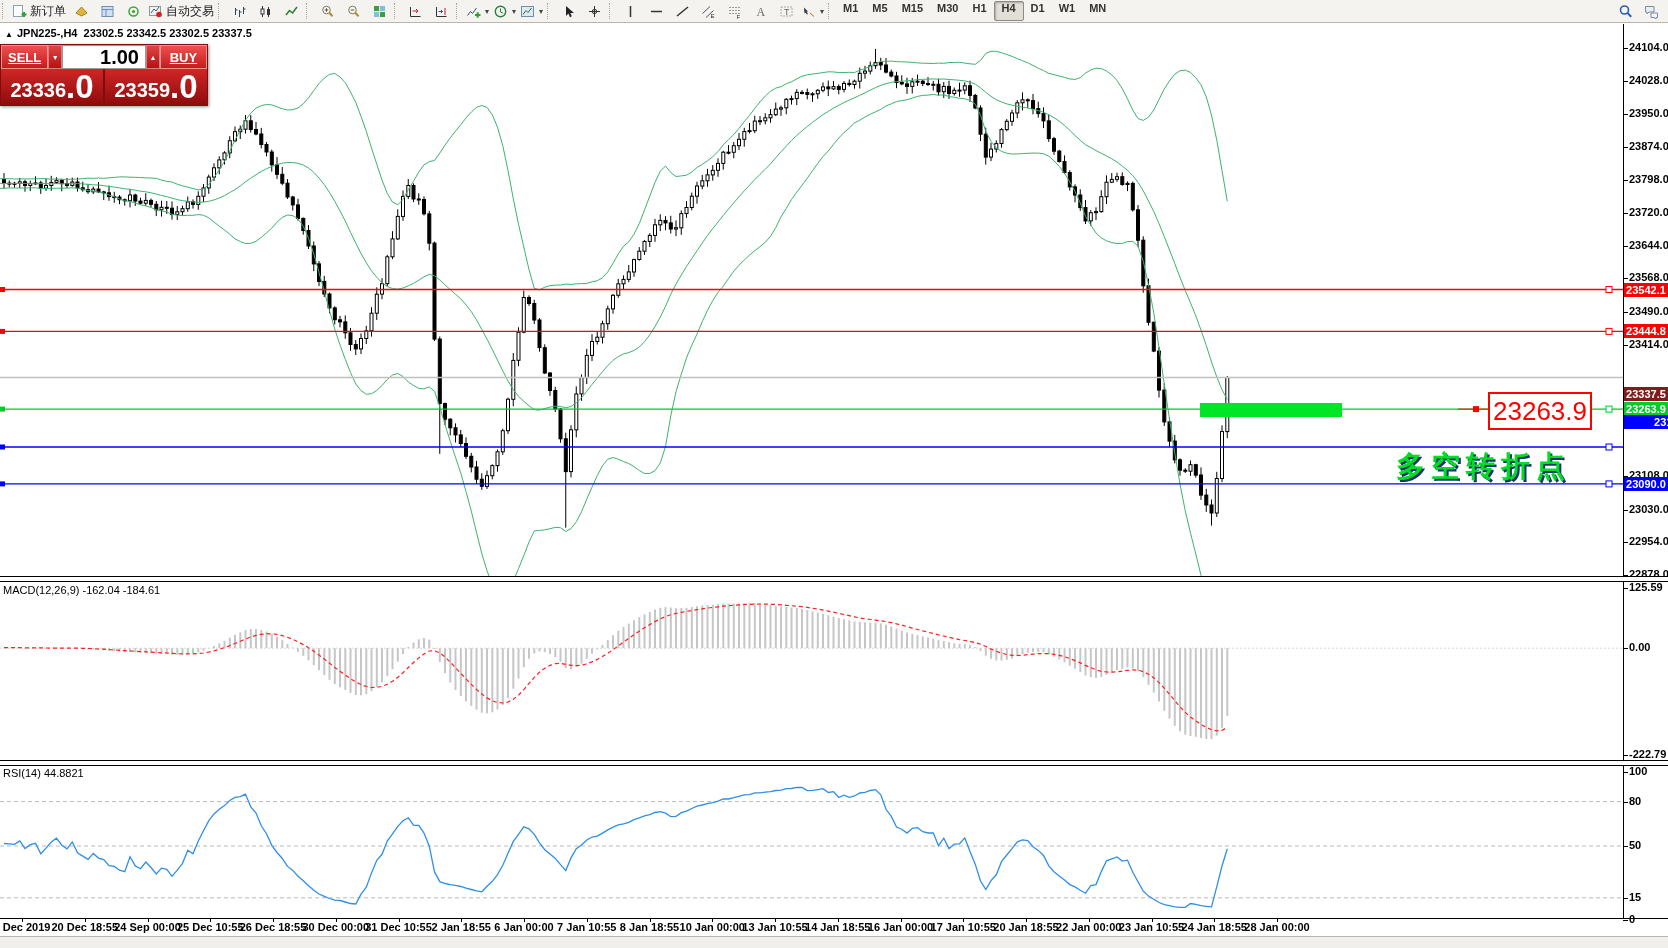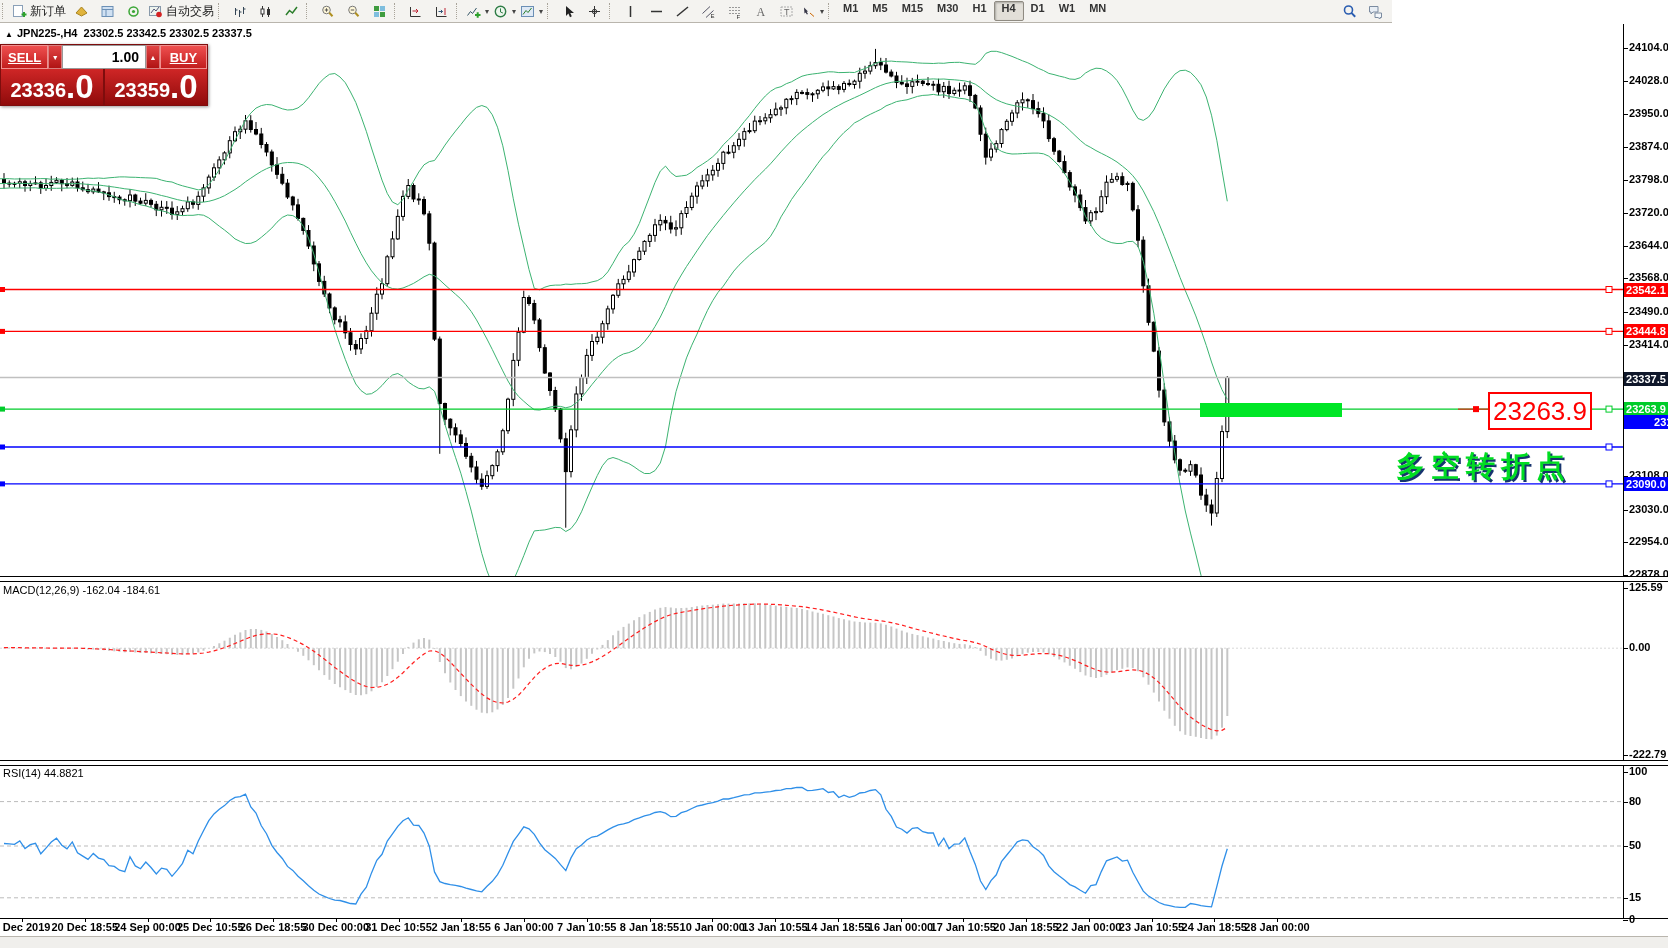--- a/index.html
+++ b/index.html
@@ -1,19 +1,19 @@
 <!DOCTYPE html>
 <html><head>
 <meta charset="utf-8">
 <style>
   html,body{margin:0;padding:0;background:#d4d0c8;font-family:"Liberation Sans","DejaVu Sans",sans-serif;}
   #screen{position:relative;width:1668px;height:948px;background:#fff;overflow:hidden;
           font-family:"Liberation Sans","DejaVu Sans",sans-serif;}
   
-  #toolbar{position:absolute;left:0;top:0;width:1392px;height:22px;background:#f4f3f0;
+  #toolbar{position:absolute;left:0;top:0;width:1668px;height:22px;background:#f4f3f0;
            border-bottom:1px solid #b9b5ad;display:flex;align-items:center;z-index:40;}
   .grip{width:4px;height:16px;border-left:1px dotted #a9a49a;margin:0 3px 0 2px;}
   .tb-btn{height:20px;min-width:22px;padding:0 2px;display:flex;align-items:center;justify-content:center;
           gap:3px;font-size:12px;color:#222;cursor:default;}
   .tb-btn .lbl{white-space:nowrap;}
   .tb-btn svg{display:block;}
   .caret{font-size:8px;color:#444;margin-left:1px;}
   .tf-btn{height:18px;padding:0 7px;display:flex;align-items:flex-start;font-size:11px;font-weight:700;color:#333;}
   .tf-btn.active{background:#e2dfd8;border:1px solid #8f8b82;border-radius:2px;box-shadow:inset 1px 1px 2px rgba(0,0,0,.25);}
   #tb-right{margin-left:auto;display:flex;align-items:center;margin-right:4px;}
@@ -35,21 +35,21 @@
   #status-strip{position:absolute;left:0;top:936px;width:1668px;height:12px;background:#f0efec;
                 border-top:1px solid #b9b5ad;z-index:19;}
   
   #one-click{position:absolute;left:0;top:44px;width:206px;height:60px;z-index:45;border:1px solid #7e0d0d;
              background:#b31414;box-shadow:1px 1px 3px rgba(0,0,0,.4);}
   #oc-top{display:flex;height:24px;}
   .oc-btn{width:54px;display:flex;align-items:center;justify-content:center;color:#fff;font-size:13px;font-weight:700;
           background:linear-gradient(#ef5050,#c21d1d);border:1px solid #f0908f;text-decoration:underline;}
   .oc-spin{width:14px;display:flex;align-items:center;justify-content:center;color:#fff;font-size:7px;
            background:linear-gradient(#e24444,#b01414);border:1px solid #d87f7f;}
-  #oc-vol{flex:1;width:70px;text-align:right;padding:0 6px;font-size:14px;font-weight:700;border:1px solid #999;
+  #oc-vol{flex:1;width:70px;text-align:right;padding:0 6px;font-size:20px;font-weight:700;border:1px solid #999;
           font-family:"Liberation Sans","DejaVu Sans",sans-serif;}
   #oc-prices{display:flex;height:36px;}
   .oc-price{flex:1;display:flex;align-items:flex-end;justify-content:center;color:#fff;
             background:linear-gradient(#cf2626,#8f0b0b);padding-bottom:2px;}
   .oc-price .main{font-size:20px;font-weight:700;line-height:26px;}
   .oc-price .big{font-size:33px;font-weight:700;line-height:33px;}
   #oc-gap{width:2px;background:#7e0d0d;}
   
   #hl-rect{position:absolute;z-index:23;}
   #callout{position:absolute;z-index:26;background:#fff;border:2px solid #ff0000;color:#ff0000;
@@ -1125,21 +1125,21 @@
       <div class="axis-label" style="top: 794.6px;">80</div>
       <div class="tick-h" style="top: 801.6px;"></div>
       <div class="axis-label" style="top: 839px;">50</div>
       <div class="tick-h" style="top: 846px;"></div>
       <div class="axis-label" style="top: 890.8px;">15</div>
       <div class="tick-h" style="top: 897.8px;"></div>
       <div class="axis-label" style="top: 913px;">0</div>
       <div class="tick-h" style="top: 920px;"></div>
       <div class="axis-badge" style="top: 282.535px; background: rgb(255, 0, 0); color: rgb(255, 255, 255);">23542.1</div>
       <div class="axis-badge" style="top: 324.359px; background: rgb(255, 0, 0); color: rgb(255, 255, 255);">23444.8</div>
-      <div class="axis-badge" style="top: 372px; background: #0f172a; color: rgb(255, 255, 255);">23337.5</div>
+      <div class="axis-badge" style="top: 387px; background: #7f1d1d; color: rgb(255, 255, 255);">23337.5</div>
       <div class="axis-badge" style="top: 402.12px; background: rgb(0, 204, 42); color: rgb(255, 255, 255);">23263.9</div>
       <div class="axis-badge" style="top: 415px; background: rgb(0, 0, 255); color: rgb(255, 255, 255); padding-left: 28px;">23175.8</div>
       <div class="axis-badge" style="top: 476.871px; background: rgb(0, 0, 255); color: rgb(255, 255, 255);">23090.0</div>
       <div class="time-label" style="left: 22px;">9 Dec 2019</div>
       <div class="tick-v" style="left: 22px;"></div>
       <div class="time-label" style="left: 84.75px;">20 Dec 18:55</div>
       <div class="tick-v" style="left: 84.75px;"></div>
       <div class="time-label" style="left: 147.5px;">24 Sep 00:00</div>
       <div class="tick-v" style="left: 147.5px;"></div>
       <div class="time-label" style="left: 210.25px;">25 Dec 10:55</div>

